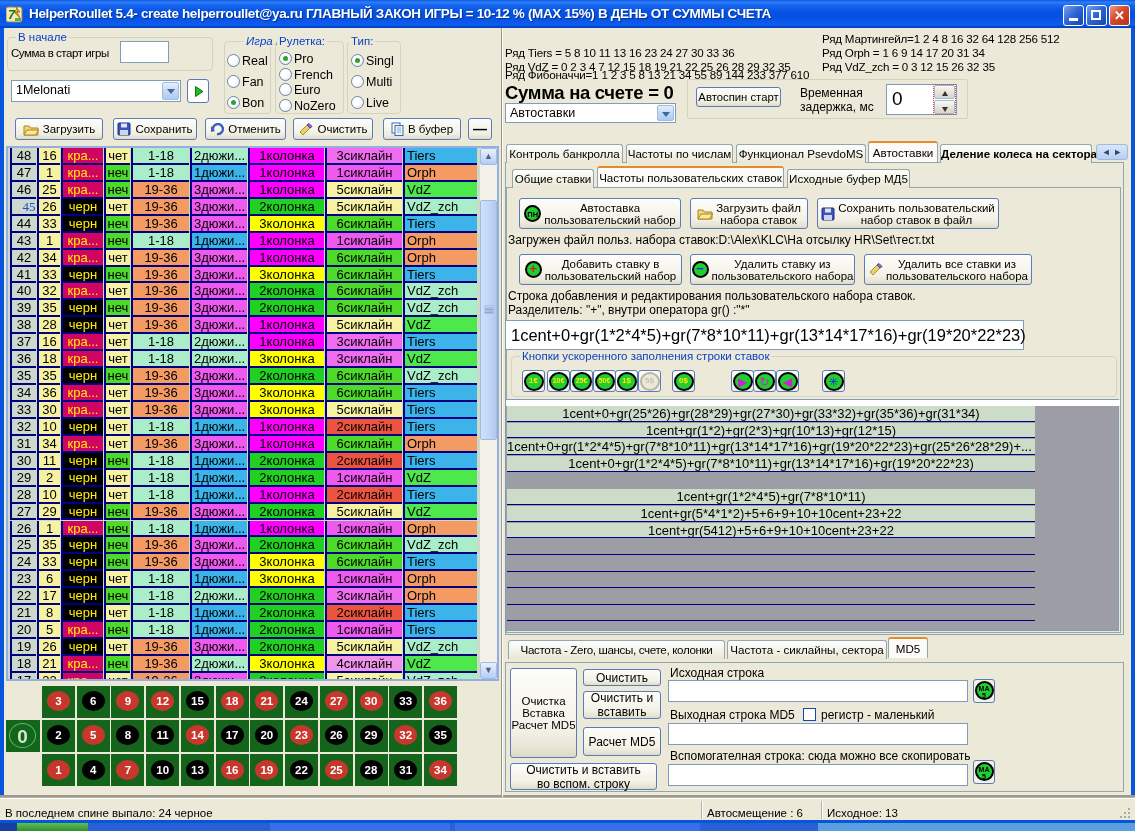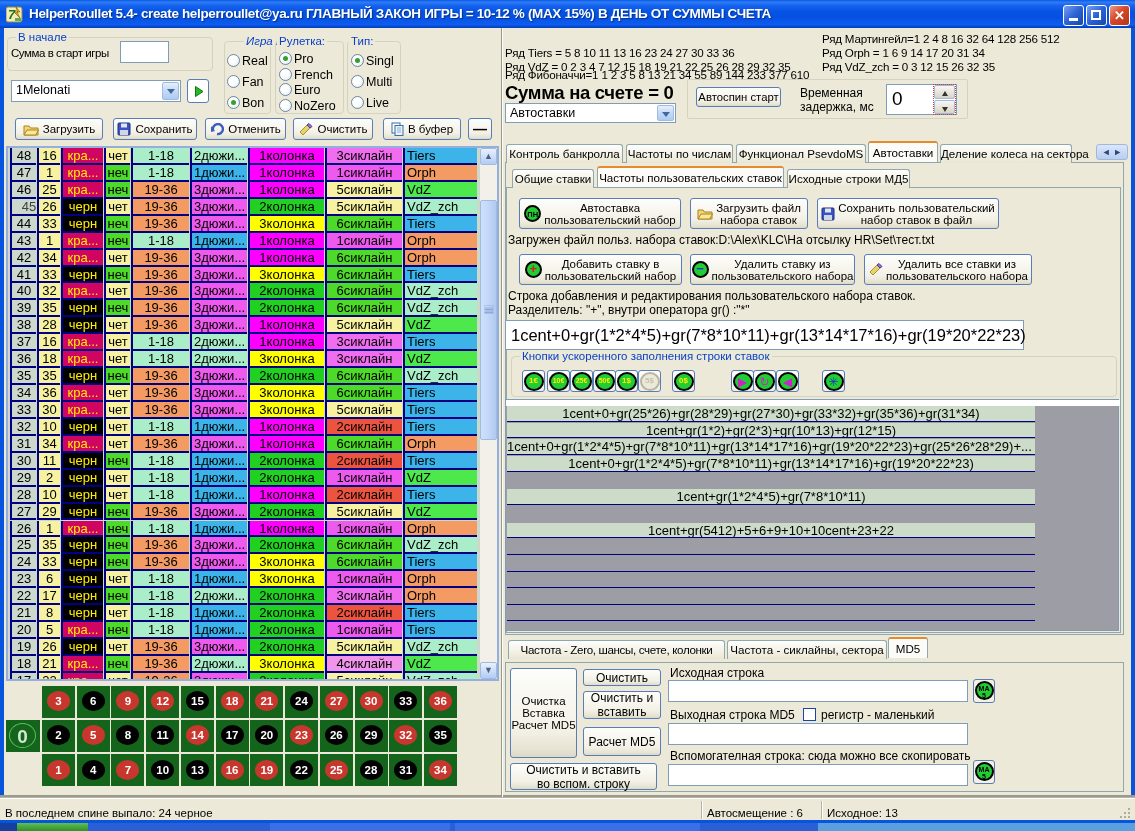--- a/index.html
+++ b/index.html
@@ -210,21 +210,21 @@
       <div class="tc" style="left:29px;width:23px;background:#f6f2a2;color:#000;text-align:center;">25</div>
       <div class="tc" style="left:53px;width:42px;background:#d00561;color:#ffee00;text-align:center;">кра...</div>
       <div class="tc" style="left:96px;width:26px;background:#4eda28;color:#000;text-align:center;">неч</div>
       <div class="tc" style="left:123px;width:58px;background:#f49a63;color:#000;text-align:center;">19-36</div>
       <div class="tc" style="left:182px;width:57px;background:#ee59ee;color:#000;text-align:left;padding-left:2px;">3дюжи...</div>
       <div class="tc" style="left:240px;width:76px;background:#ff00ff;color:#000;text-align:center;">1колонка</div>
       <div class="tc" style="left:317px;width:77px;background:#f6f2a2;color:#000;text-align:center;">5сиклайн</div>
       <div class="tc" style="left:395px;width:74px;background:#4ce84c;color:#000;text-align:left;padding-left:2px;">VdZ</div>
     </div>
     <div class="tr" style="top:50.8px;">
-      <div class="tc" style="left:2px;width:36px;background:#ccd8cb;color:#404040;text-align:center;">45</div>
+      <div class="tc" style="left:2px;width:36px;background:#ccd8cb;color:#1d4ed8;text-align:center;font-family:Liberation Serif, serif;">45</div>
       <div class="tc" style="left:29px;width:23px;background:#f6f2a2;color:#000;text-align:center;">26</div>
       <div class="tc" style="left:53px;width:42px;background:#000000;color:#ffee00;text-align:center;">черн</div>
       <div class="tc" style="left:96px;width:26px;background:#f6f2a2;color:#000;text-align:center;">чет</div>
       <div class="tc" style="left:123px;width:58px;background:#f49a63;color:#000;text-align:center;">19-36</div>
       <div class="tc" style="left:182px;width:57px;background:#ee59ee;color:#000;text-align:left;padding-left:2px;">3дюжи...</div>
       <div class="tc" style="left:240px;width:76px;background:#22d022;color:#000;text-align:center;">2колонка</div>
       <div class="tc" style="left:317px;width:77px;background:#f6f2a2;color:#000;text-align:center;">5сиклайн</div>
       <div class="tc" style="left:395px;width:74px;background:#a9eec9;color:#000;text-align:left;padding-left:2px;">VdZ_zch</div>
     </div>
     <div class="tr" style="top:67.7px;">
@@ -673,26 +673,26 @@
 <div class="lab" style="left:892px;top:88px;font-size:19px;">0</div>
 <div class="abs" style="left:934px;top:85px;width:21px;height:29px;outline:1px dotted #d04040;">
     <div style="position:absolute;left:0;top:0;width:21px;height:14px;border:1px solid #9ebcdd;border-radius:2px;background:linear-gradient(180deg,#f8f7f2,#d8d4c4);text-align:center;"><span style="display:inline-block;border:3px solid transparent;border-bottom:5px solid #333;margin-bottom:4px;"></span></div>
     <div style="position:absolute;left:0;top:15px;width:21px;height:14px;border:1px solid #9ebcdd;border-radius:2px;background:linear-gradient(180deg,#f8f7f2,#d8d4c4);text-align:center;"><span style="display:inline-block;border:3px solid transparent;border-top:5px solid #333;margin-top:4px;"></span></div>
   </div>
 <div class="abs" style="left:505px;top:162px;width:619px;height:473px;border:1px solid #91a7ae;background:#ece9d8;"></div>
 <div class="tab" style="left:506px;top:144px;width:117px; line-height:18px;">Контроль банкролла</div>
 <div class="tab" style="left:626px;top:144px;width:107px; line-height:18px;">Частоты по числам</div>
 <div class="tab" style="left:736px;top:144px;width:130px; line-height:18px;">Функционал PsevdoMS</div>
 <div class="tab on" style="left:868px;top:141px;width:70px; line-height:19px;">Автоставки</div>
-<div class="tab" style="left:940px;top:144px;width:132px; line-height:18px;">Деление колеса на сектора</div>
+<div class="tab" style="left:940px;top:144px;width:152px; line-height:18px;font-weight:bold;">Деление колеса на сектора</div>
 <div class="abs" style="left:1096px;top:144px;width:32px;height:16px;border-radius:3px;background:linear-gradient(180deg,#dbe6fa,#b9cef2);border:1px solid #a0b8dd;color:#2c4a77;font-size:9px;text-align:center;line-height:14px;">◄ ►</div>
 <div class="abs" style="left:506px;top:187px;width:615px;height:446px;border:1px solid #91a7ae;background:#ece9d8;"></div>
 <div class="tab" style="left:512px;top:169px;width:82px; line-height:18px;">Общие ставки</div>
 <div class="tab on" style="left:597px;top:166px;width:187px; line-height:19px;">Частоты пользовательских ставок</div>
-<div class="tab" style="left:787px;top:169px;width:123px; line-height:18px;">Исходные строки МД5</div>
+<div class="tab" style="left:787px;top:169px;width:123px; line-height:18px;">Исходные буфер МД5</div>
 <div class="btn" style="left:519px;top:198px;width:162px;height:31px;">
     <div class="coin2" style="margin:0 3px 0 0;flex:none;width:17px;height:17px;border-width:2px;line-height:12.5px;"><span style="color:#000;font-size:7.5px;font-weight:bold;">ПН</span></div>
     <span>Автоставка<br>пользовательский набор</span>
   </div>
 <div class="btn" style="left:690px;top:198px;width:118px;height:31px;">
     <svg width="16" height="13">
       <path d="M1 3 L6 3 L7.5 5 L15 5 L15 12 L1 12 Z" fill="#f7d575" stroke="#a88423"></path>
       <path d="M1 12 L4 7 L15.6 7 L12.5 12 Z" fill="#fde89a" stroke="#a88423"></path>
     </svg>
     <span style="margin-left:3px;">Загрузить файл<br>набора ставок</span>
@@ -764,20 +764,21 @@
     </div>
 </div>
 <div class="abs" style="left:505px;top:399px;width:614px;height:232px;border:1px solid #7f9db9;background:#9d9da5;">
 <div class="abs" style="left:0;top:0;width:614px;height:6px;background:#fff;"></div>
 <div class="abs" style="left:1px;top:6px;width:528px;height:224px;">
 <div class="lrow" style="top:0.0px;text-align:center;">1cent+0+gr(25*26)+gr(28*29)+gr(27*30)+gr(33*32)+gr(35*36)+gr(31*34)</div>
       <div class="lrow" style="top:16.6px;text-align:center;">1cent+gr(1*2)+gr(2*3)+gr(10*13)+gr(12*15)</div>
       <div class="lrow" style="top:33.3px;text-align:left;">1cent+0+gr(1*2*4*5)+gr(7*8*10*11)+gr(13*14*17*16)+gr(19*20*22*23)+gr(25*26*28*29)+...</div>
       <div class="lrow" style="top:49.9px;text-align:center;">1cent+0+gr(1*2*4*5)+gr(7*8*10*11)+gr(13*14*17*16)+gr(19*20*22*23)</div>
       <div class="lrow" style="top:83.2px;text-align:center;">1cent+gr(1*2*4*5)+gr(7*8*10*11)</div>
+      <div class="lrow" style="top:99.9px;text-align:center;">1cent+gr(5*4*1*2)+5+6+9+10+10cent+23+22</div>
       <div class="lrow" style="top:116.6px;text-align:center;">1cent+gr(5412)+5+6+9+10+10cent+23+22</div>
       <div class="grow" style="top:133.2px;"></div>
       <div class="grow" style="top:149.9px;"></div>
       <div class="grow" style="top:166.5px;"></div>
       <div class="grow" style="top:183.2px;"></div>
       <div class="grow" style="top:199.8px;"></div>
 </div>
   </div>
 <div class="abs" style="left:505px;top:662px;width:619px;height:130px;border:1px solid #91a7ae;background:#ece9d8;"></div>
 <div class="tab" style="left:508px;top:640px;width:217px; line-height:18px;"><span style="letter-spacing:-0.35px;">Частота - Zero, шансы, счете, колонки</span></div>

